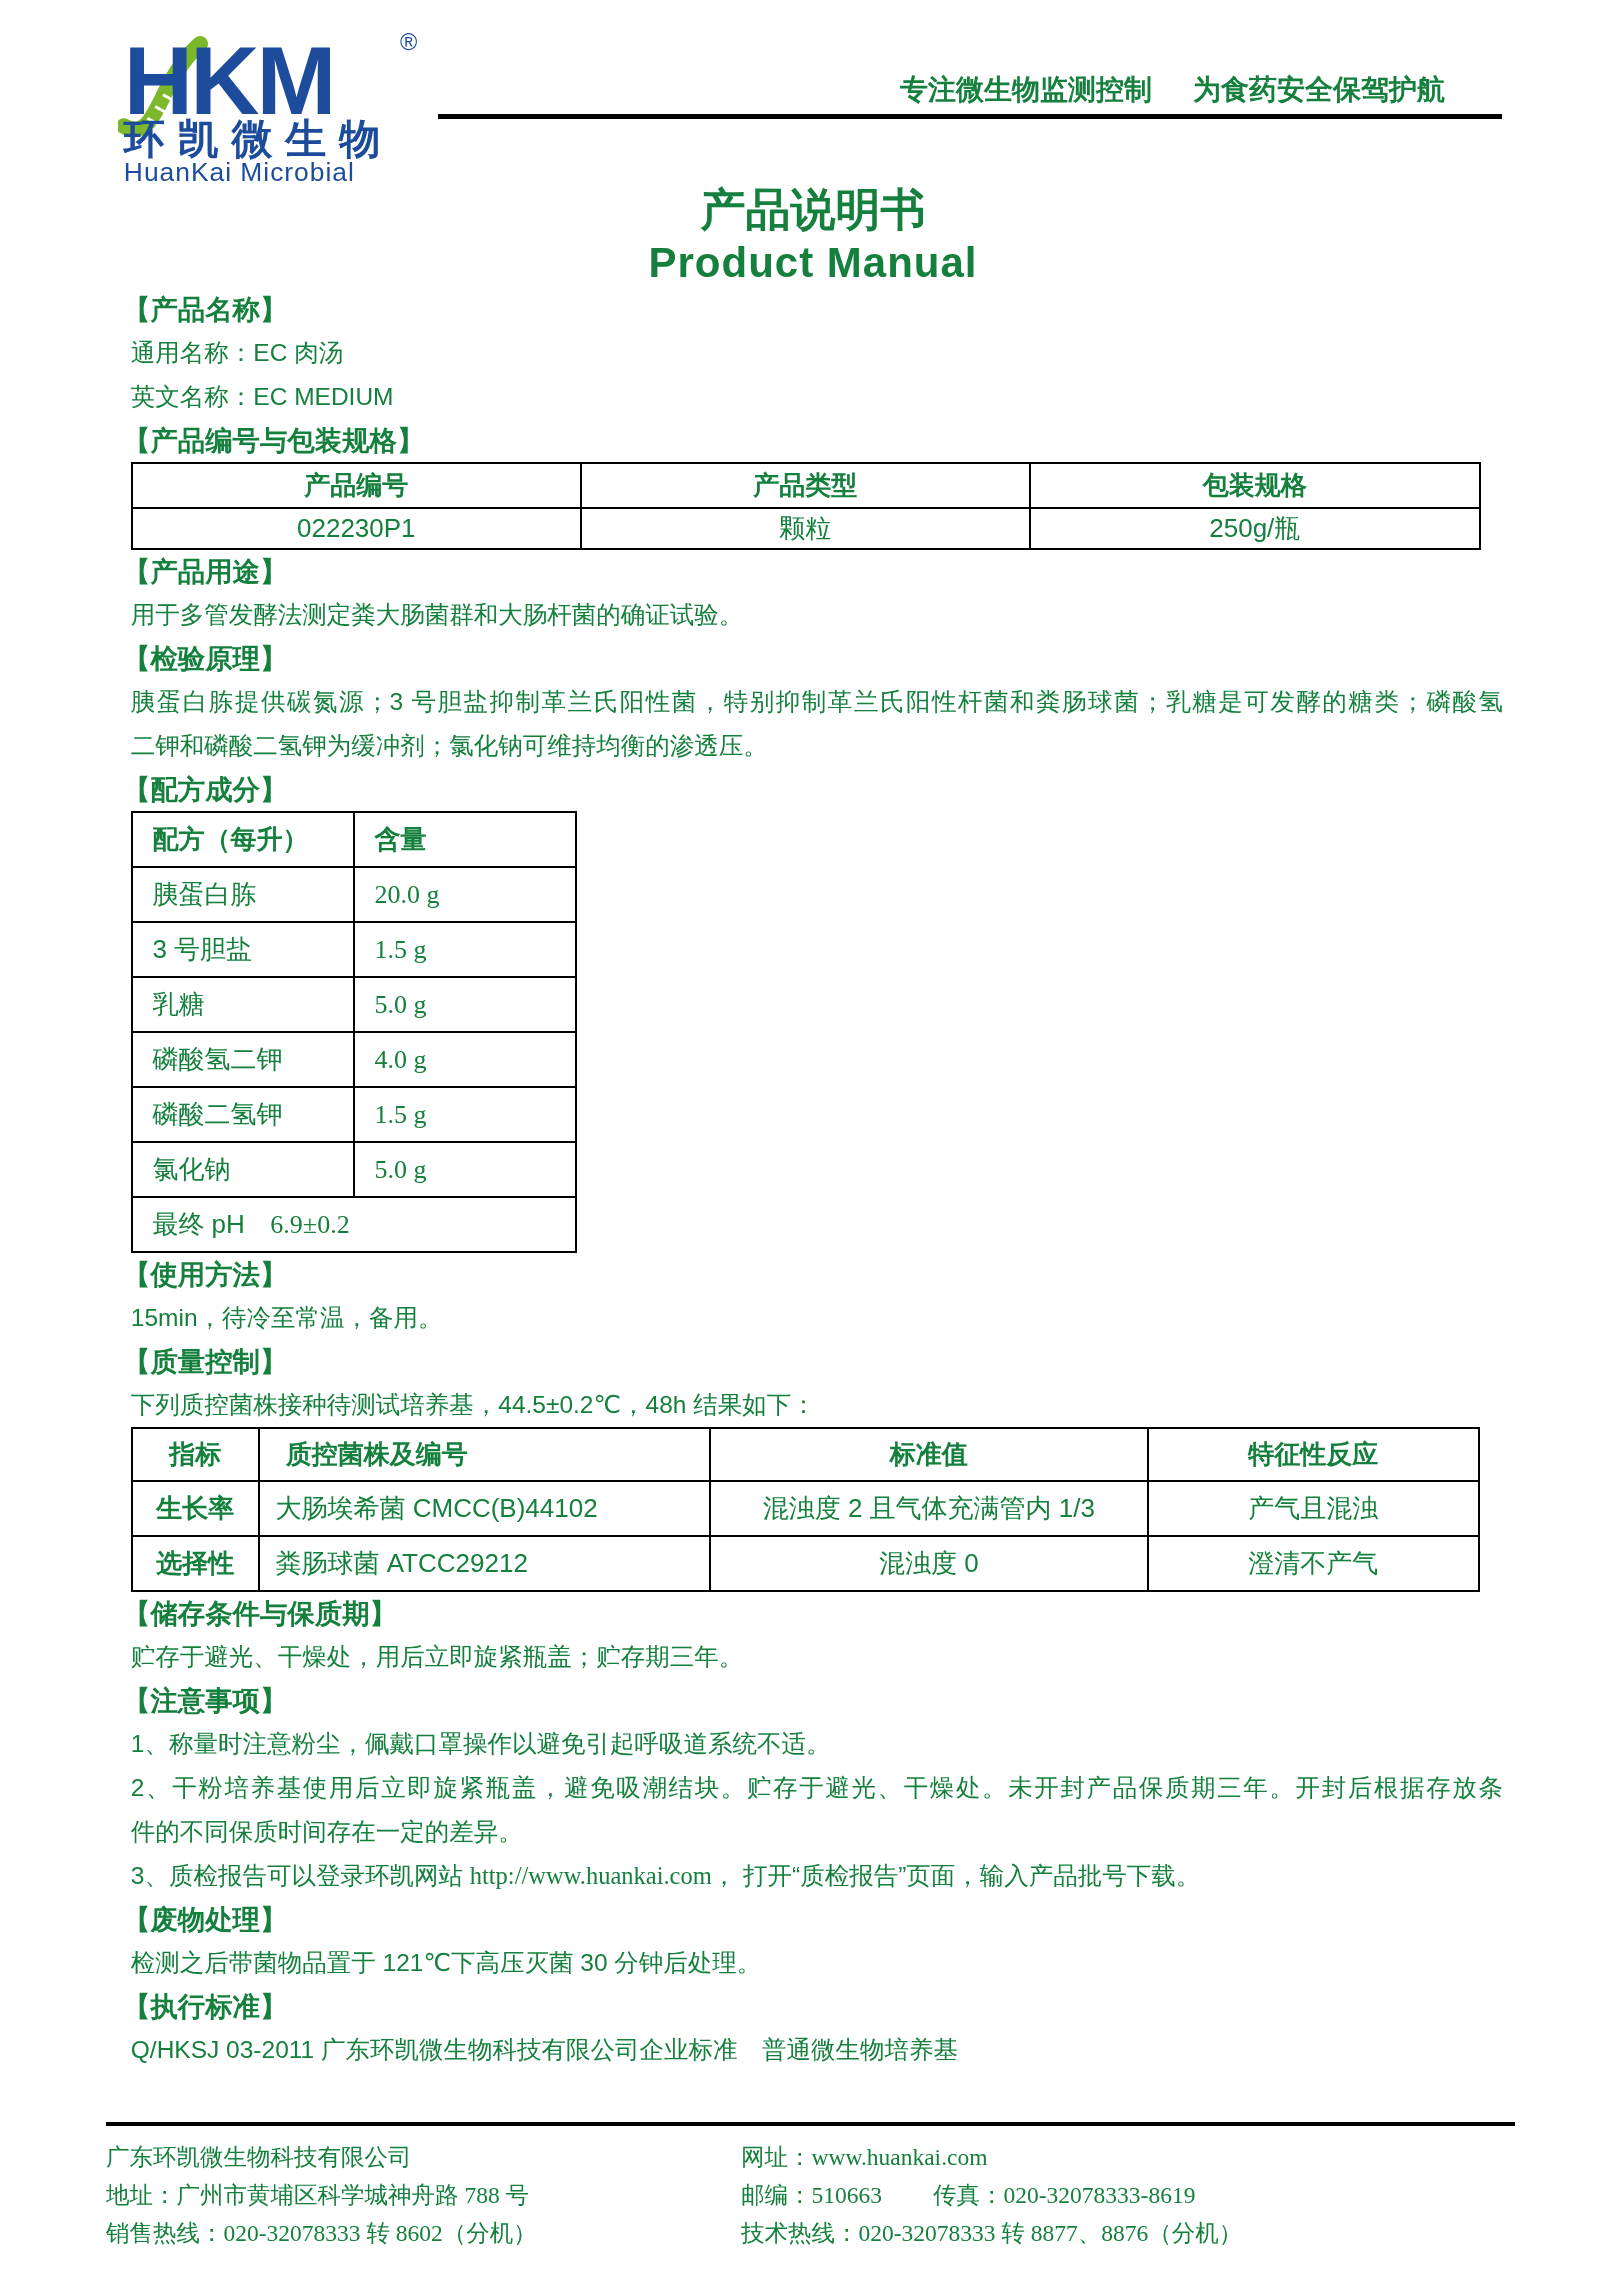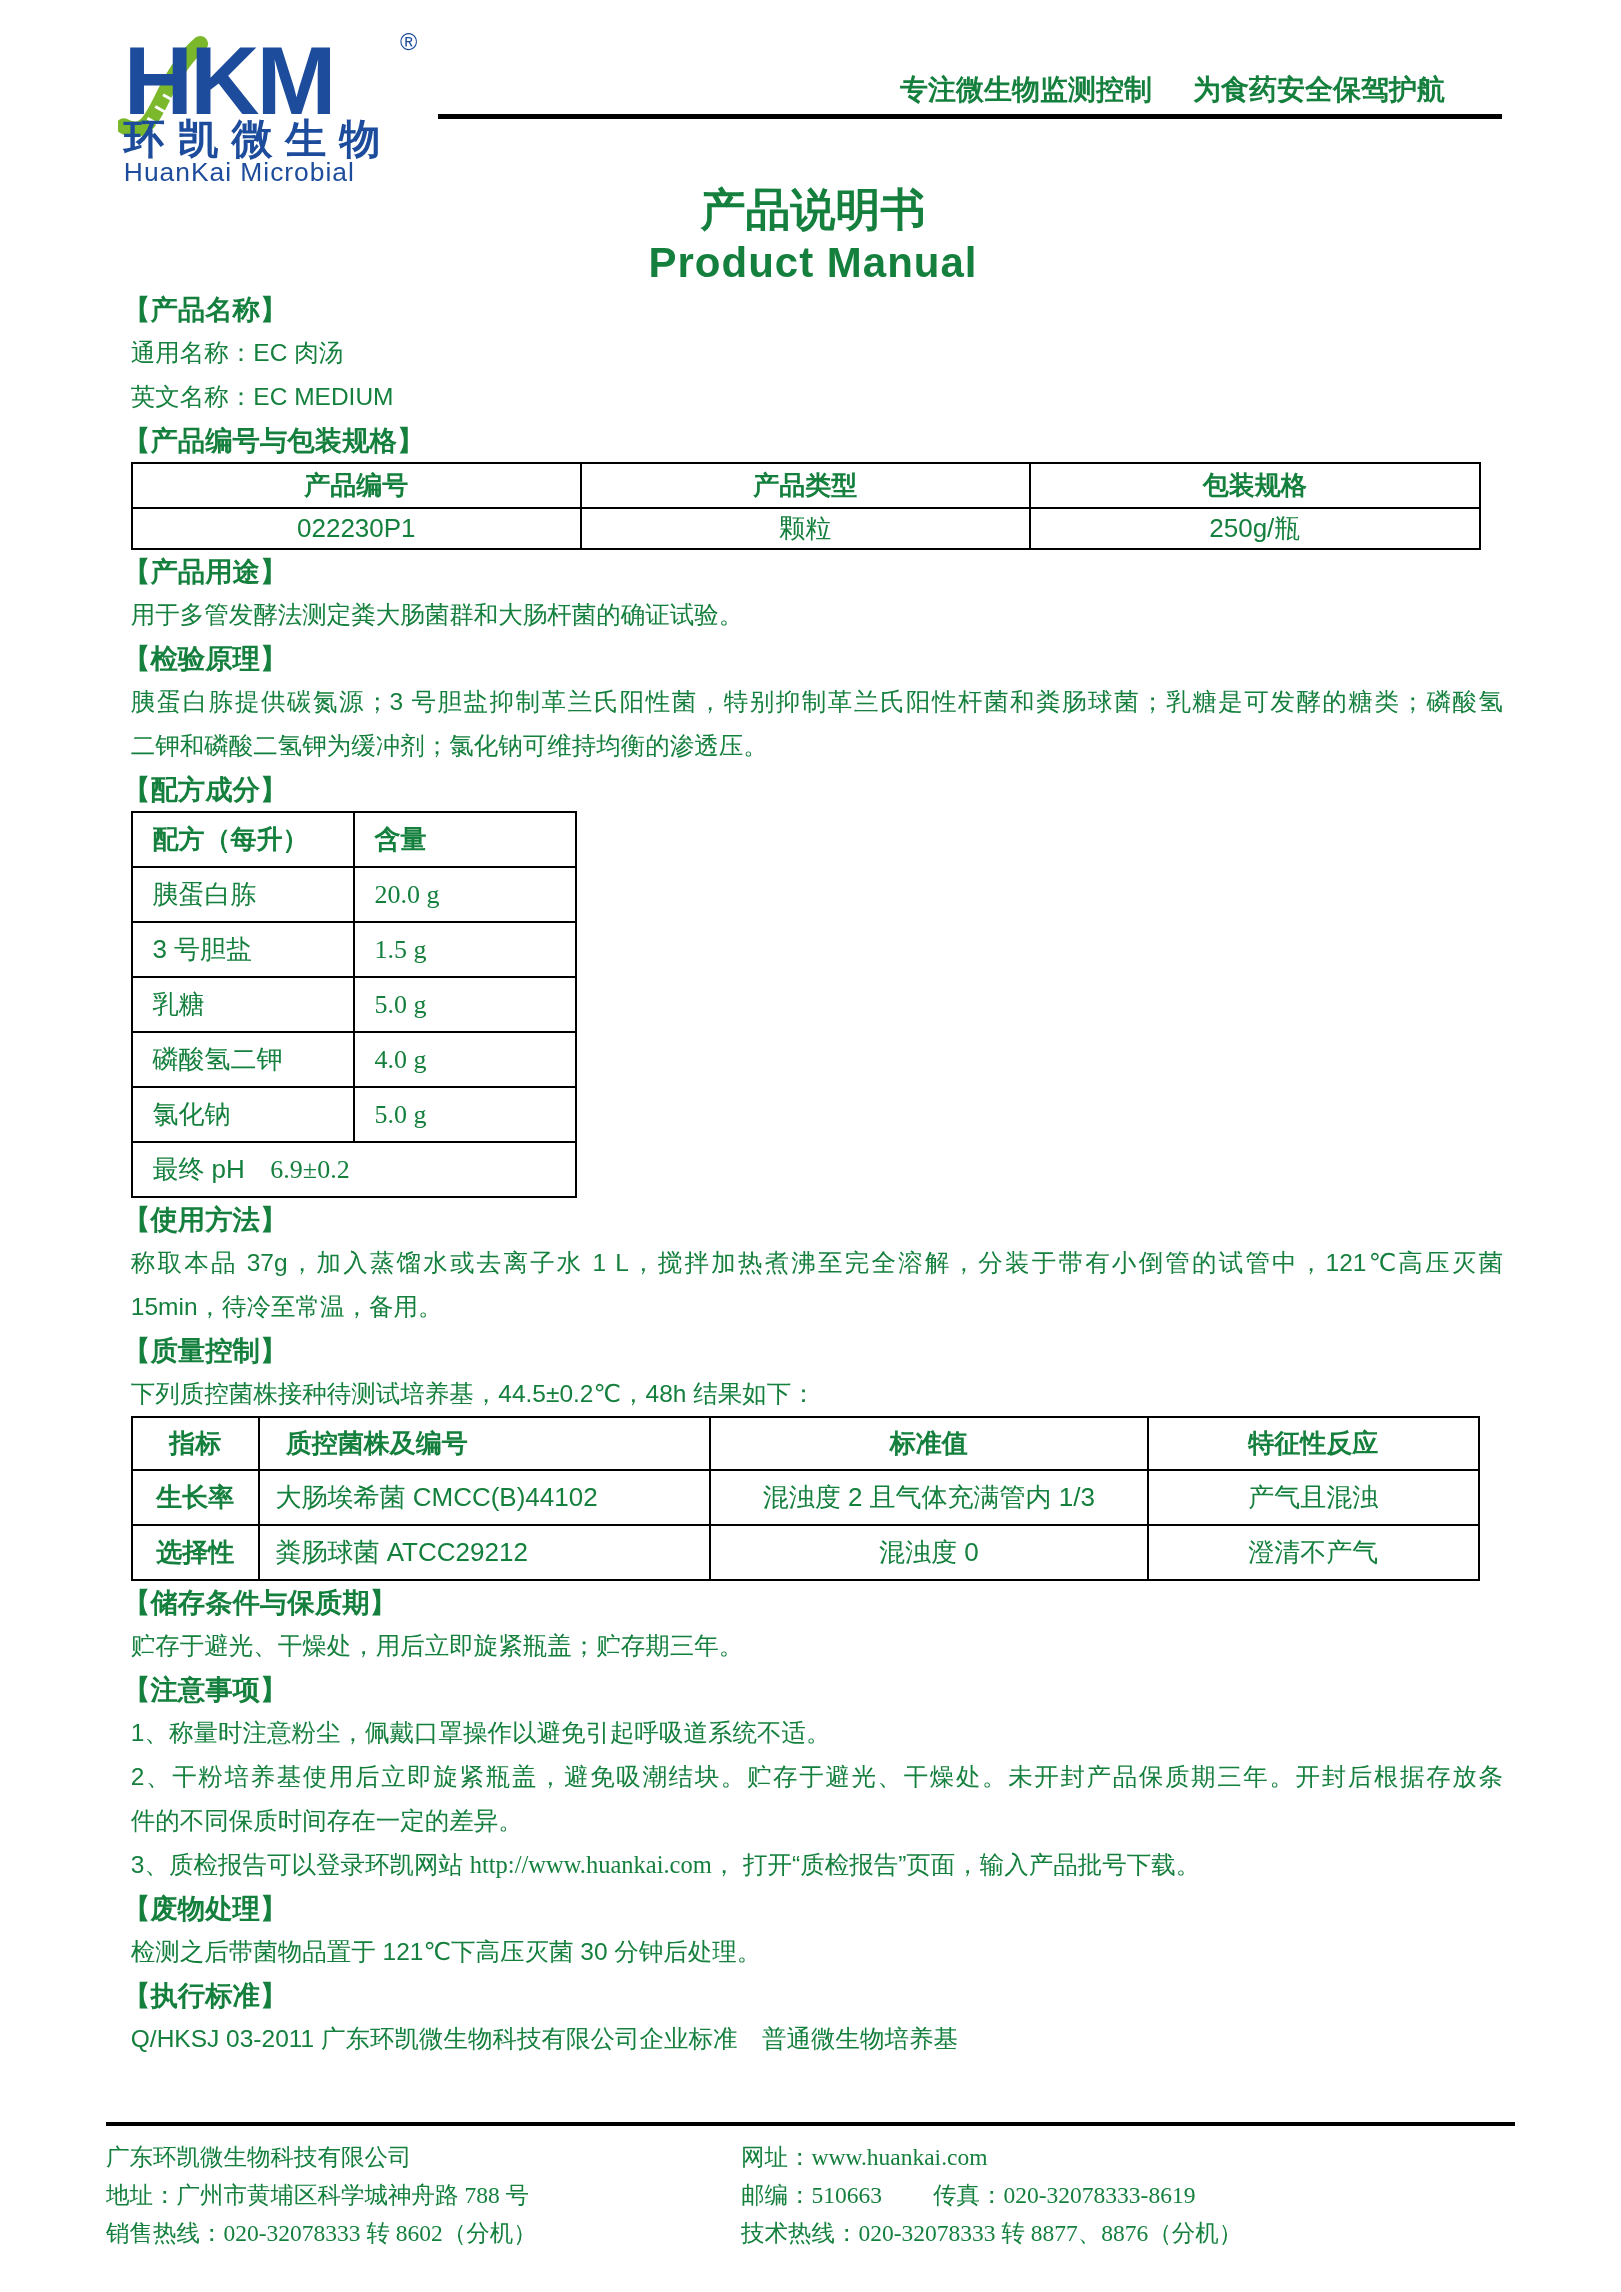--- a/index.html
+++ b/index.html
@@ -131,33 +131,36 @@
       </tr>
       <tr>
         <td>乳糖</td>
         <td class="val">5.0 g</td>
       </tr>
       <tr>
         <td>磷酸氢二钾</td>
         <td class="val">4.0 g</td>
       </tr>
       <tr>
+        <td>磷酸二氢钾</td>
+        <td class="val">1.5 g</td>
+      </tr>
+      <tr>
         <td>氯化钠</td>
         <td class="val">5.0 g</td>
       </tr>
       <tr>
         <td class="ph-cell" colspan="2">
           <span>最终 pH</span><span class="ph-val">6.9±0.2</span>
         </td>
       </tr>
     </tbody>
       </table>
 
     <h2 class="sec">【使用方法】</h2>
-    <p class="line justify">称取本品 37g，加入蒸馏水或去离子水 1 L，搅拌加热煮沸至完全溶解，分装于带有小倒管的试管中，121℃高压灭菌</p>
     <p class="line">15min，待冷至常温，备用。</p>
 
     <h2 class="sec">【质量控制】</h2>
     <p class="line">下列质控菌株接种待测试培养基，44.5±0.2℃，48h 结果如下：</p>
     <table class="t-qc">
       <colgroup>
           <col style="width:127px">
           <col style="width:451px">
           <col style="width:438px">
           <col style="width:331px">

